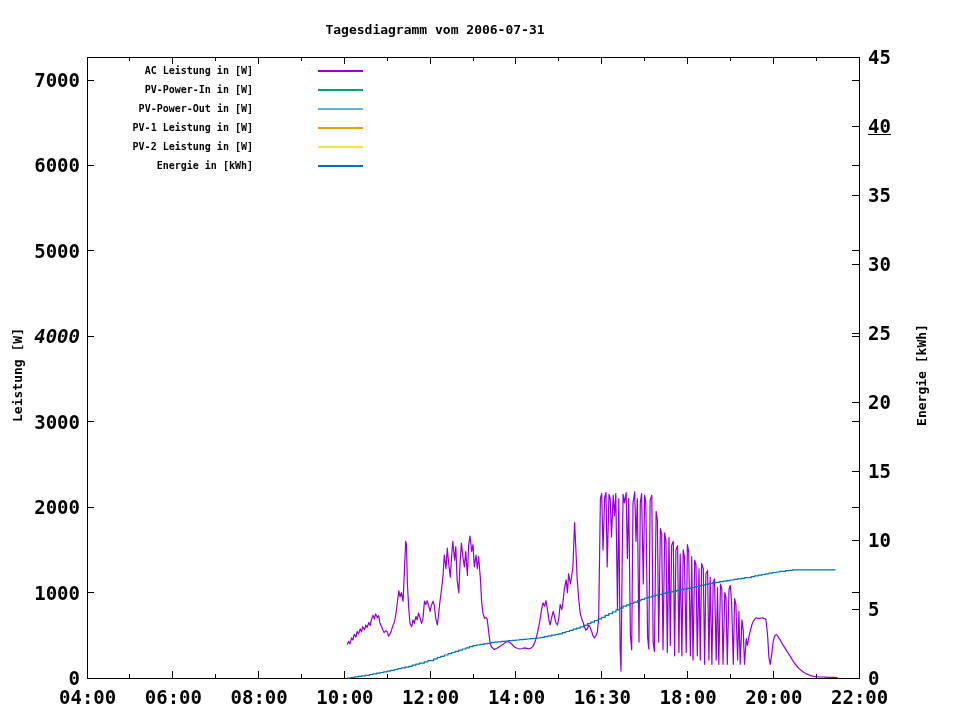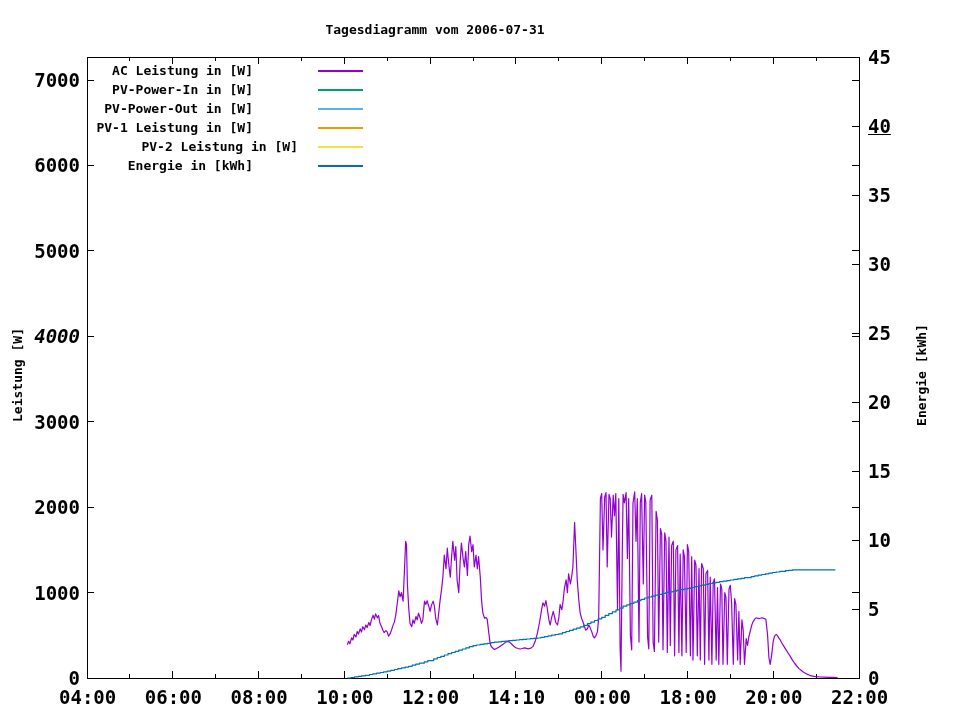--- a/index.html
+++ b/index.html
@@ -14,21 +14,21 @@
          transform:translate(-50%,-50%) rotate(-90deg);
          font-size:13px;white-space:nowrap;}
   .ylabel-right{position:absolute;left:921px;top:375px;
          transform:translate(-50%,-50%) rotate(-90deg);
          font-size:13px;white-space:nowrap;}
   .ticklabel{position:absolute;font-size:19px;line-height:16px;white-space:nowrap;}
   .xlab{width:56px;text-align:right;}
   .ylab{width:52px;text-align:right;}
   .y2lab{width:40px;text-align:left;}
   .legend-label{position:absolute;left:90px;width:163px;text-align:right;
-         font-size:13px;line-height:16px;white-space:nowrap;}
+         font-size:10px;line-height:16px;white-space:nowrap;}
   .legend-line{position:absolute;width:45px;height:2px;}
 </style>
 </head>
 <body>
 
 <div id="chart">
   <svg id="plot-svg" width="960" height="720">
       <rect x="87" y="57" width="772" height="621" fill="none" stroke="#000000" stroke-width="1" shape-rendering="crispEdges"></rect>
       <line x1="87" y1="678" x2="87" y2="671" stroke="#000000" stroke-width="1" shape-rendering="crispEdges"></line>
       <line x1="87" y1="57" x2="87" y2="64" stroke="#000000" stroke-width="1" shape-rendering="crispEdges"></line>
@@ -99,22 +99,22 @@
     </svg>
   <div class="title">Tagesdiagramm vom 2006-07-31</div>
   <div class="ylabel-left">Leistung [W]</div>
   <div class="ylabel-right">Energie [kWh]</div>
   <div id="labels">
       <div class="ticklabel xlab" style="left: 59px; top: 689px;">04:00</div>
       <div class="ticklabel xlab" style="left: 144.778px; top: 689px;">06:00</div>
       <div class="ticklabel xlab" style="left: 230.556px; top: 689px;">08:00</div>
       <div class="ticklabel xlab" style="left: 316.333px; top: 689px;">10:00</div>
       <div class="ticklabel xlab" style="left: 402.111px; top: 689px;">12:00</div>
-      <div class="ticklabel xlab" style="left: 487.889px; top: 689px;">14:10</div>
-      <div class="ticklabel xlab" style="left: 573.667px; top: 689px;">00:00</div>
+      <div class="ticklabel xlab" style="left: 487.889px; top: 689px;">14:00</div>
+      <div class="ticklabel xlab" style="left: 573.667px; top: 689px;">16:30</div>
       <div class="ticklabel xlab" style="left: 659.444px; top: 689px;">18:00</div>
       <div class="ticklabel xlab" style="left: 745.222px; top: 689px;">20:00</div>
       <div class="ticklabel xlab" style="left: 831px; top: 689px;">22:00</div>
       <div class="ticklabel ylab" style="left: 28px; top: 670px;">0</div>
       <div class="ticklabel ylab" style="left: 28px; top: 584.58px;">1000</div>
       <div class="ticklabel ylab" style="left: 28px; top: 499.161px;">2000</div>
       <div class="ticklabel ylab" style="left: 28px; top: 413.741px;">3000</div>
       <div class="ticklabel ylab" style="left: 28px; top: 328.322px; font-style: italic;">4000</div>
       <div class="ticklabel ylab" style="left: 28px; top: 242.902px;">5000</div>
       <div class="ticklabel ylab" style="left: 28px; top: 157.483px;">6000</div>
@@ -132,18 +132,18 @@
     </div>
   <div id="legend">
       <div class="legend-label" style="top: 63px;">AC Leistung in [W]</div>
       <div class="legend-line" style="background: rgb(148, 0, 211); left: 318px; top: 70px;"></div>
       <div class="legend-label" style="top: 82px;">PV-Power-In in [W]</div>
       <div class="legend-line" style="background: rgb(0, 158, 115); left: 318px; top: 89px;"></div>
       <div class="legend-label" style="top: 101px;">PV-Power-Out in [W]</div>
       <div class="legend-line" style="background: rgb(86, 180, 233); left: 318px; top: 108px;"></div>
       <div class="legend-label" style="top: 120px;">PV-1 Leistung in [W]</div>
       <div class="legend-line" style="background: rgb(230, 159, 0); left: 318px; top: 127px;"></div>
-      <div class="legend-label" style="top: 139px; margin-left: 45px;">PV-2 Leistung in [W]</div>
+      <div class="legend-label" style="top: 139px;">PV-2 Leistung in [W]</div>
       <div class="legend-line" style="background: rgb(240, 228, 66); left: 318px; top: 146px;"></div>
       <div class="legend-label" style="top: 158px;">Energie in [kWh]</div>
       <div class="legend-line" style="background: rgb(0, 114, 178); left: 318px; top: 165px;"></div>
     </div>
 </div>
 
 </body></html>

